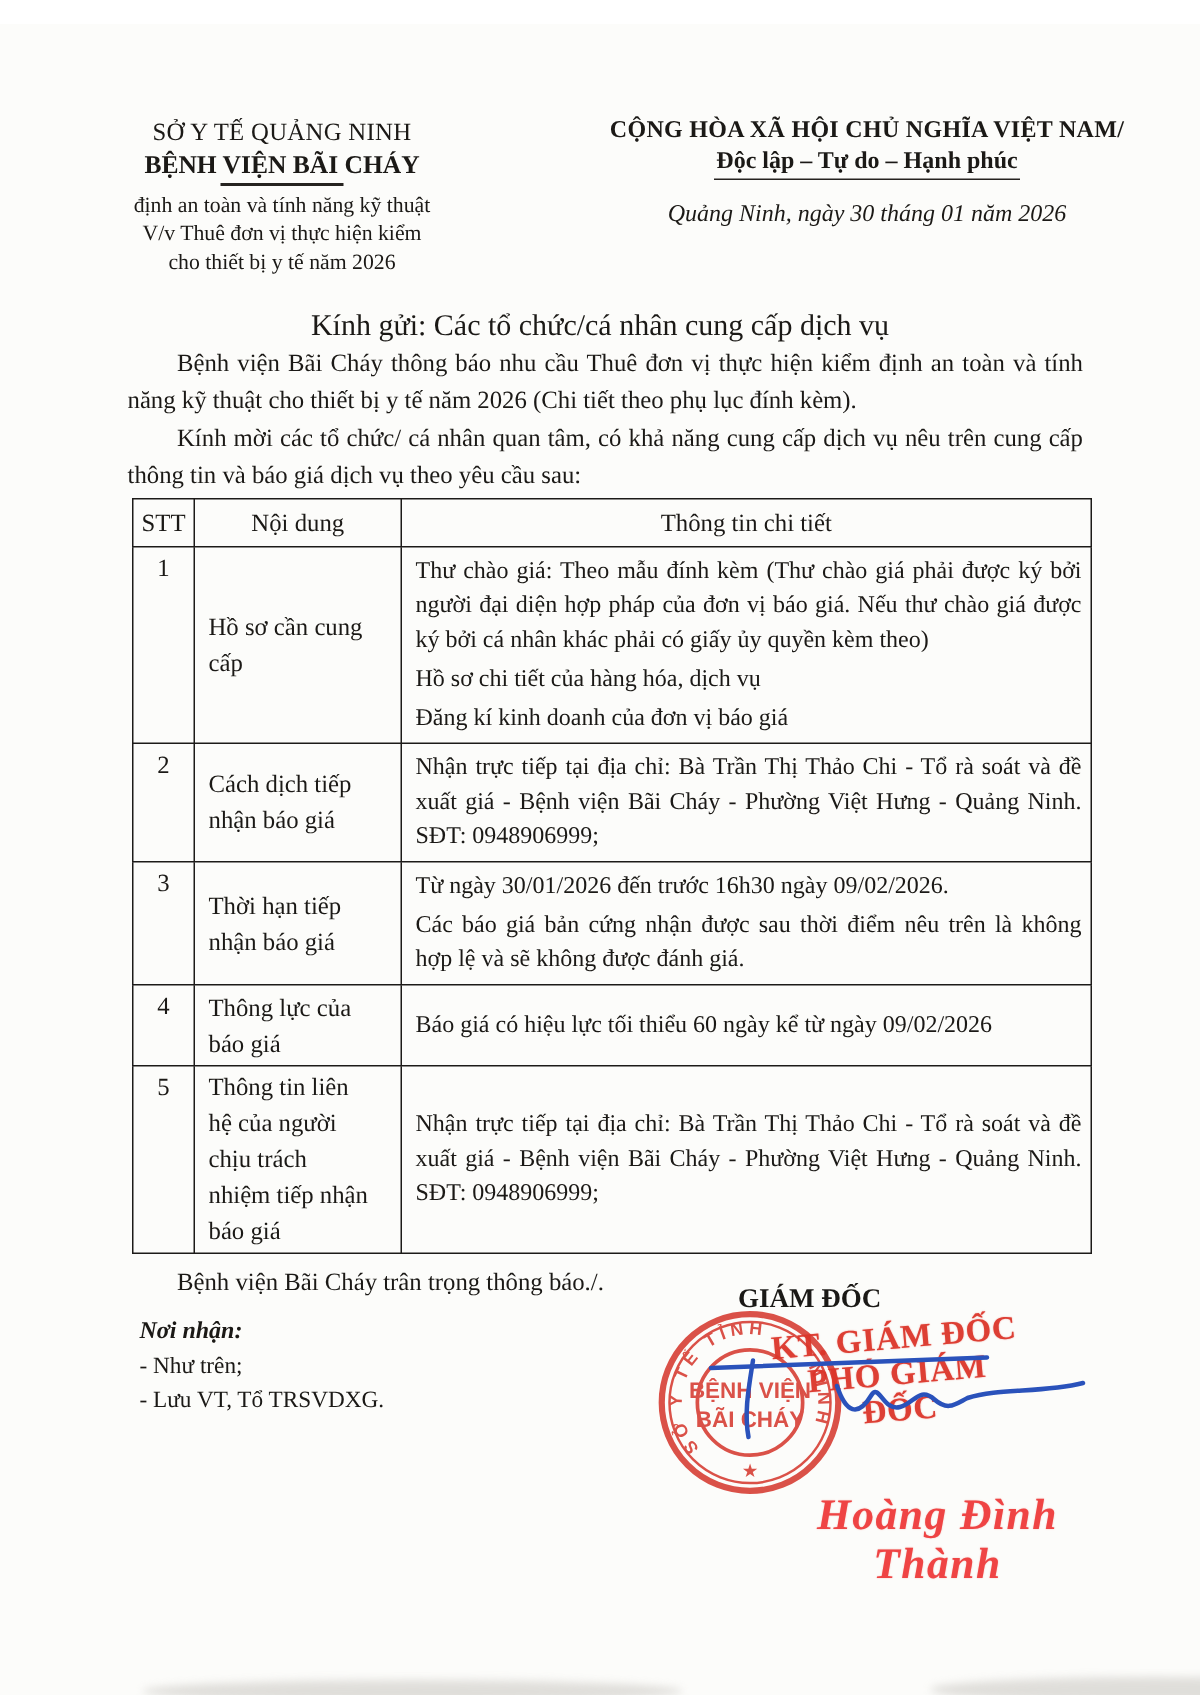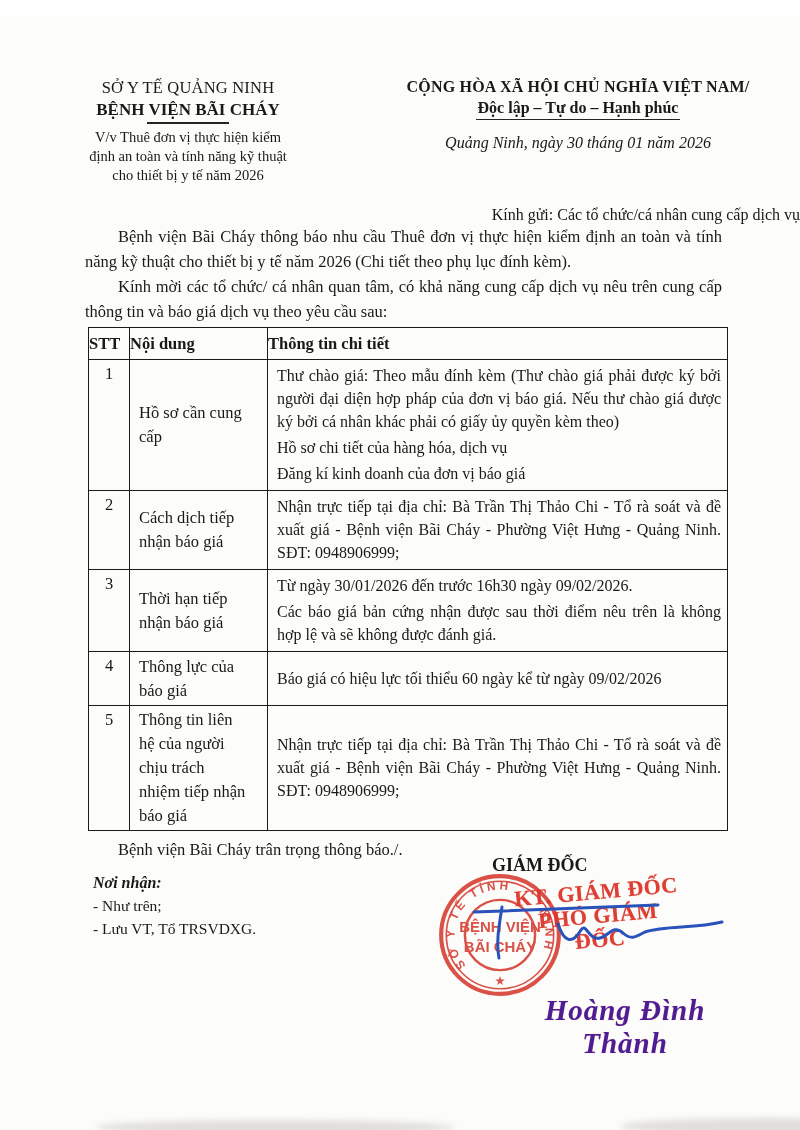--- a/index.html
+++ b/index.html
@@ -14,66 +14,66 @@
   .h-right { width:348px; text-align:center; }
   .h-left .l1 { font-size:16.5px; letter-spacing:.2px; }
   .h-left .l2 { font-size:17px; font-weight:bold; margin-top:2px; }
   .org-underline { width:82px; height:2px; background:#262320; margin:2px auto 4px auto; }
   .h-left .num { font-size:15.5px; margin-top:1px; }
   .h-left .subject { font-size:14.5px; line-height:19px; margin-top:3px; }
   .h-right .n1 { font-size:16px; font-weight:bold; letter-spacing:.2px;text-align:center; }
   .h-right .n2 { display:inline-block; font-size:16px; font-weight:bold; margin-top:3px;
                  border-bottom:1.6px solid #262320; padding:0 2px 2px 2px; }
   .h-right .dateline { font-size:16px; font-style:italic; margin-top:14px; }
-  .salutation { text-align:right; font-size:16px; margin-top:21px; }
+  .salutation { text-align:center; font-size:20px; margin-top:21px; }
   .bodytext { margin:0 78px 0 85px; }
   .para { font-size:16.5px; line-height:25px; text-align:justify; text-indent:33px; }
   table.doc-table {
     border-collapse:collapse; margin:3px 0 0 88px; width:639px; table-layout:fixed;
   }
   table.doc-table td, table.doc-table th { border:1.6px solid #1c1a18; }
   th.c1 { width:41px; } th.c2 { width:138px; } th.c3 { width:460px; }
-  tr.head th { font-size:16.5px; font-weight:bold; height:32px; text-align:left; }
+  tr.head th { font-size:16.5px; font-weight:normal; height:32px; text-align:center; }
   td.stt { text-align:center; vertical-align:top; padding-top:4px; font-size:16.5px; }
   td.nd  { vertical-align:middle; padding:2px 21px 2px 9px; font-size:16.5px; line-height:24px; }
   td.ct  { padding:2px 6px 2px 9px; font-size:16px; line-height:23px; }
   td.ct p { text-align:justify; margin:2px 0 3px 0; }
   tr.vtop td.ct { vertical-align:top; } tr.vmid td.ct { vertical-align:middle; }
   .closing { margin:9px 78px 0 85px; font-size:16.5px; text-indent:33px; }
   .recipients { margin:14px 0 0 93px; font-size:15.5px; width:260px; }
   .recipients .rc-label { font-weight:bold; font-style:italic; font-size:16px; }
   .recipients .rc-item { margin-top:5px; font-size:15.5px; }
   .sig-title { position:absolute; left:492px; top:839px; width:152px; text-align:left;
                font-size:18px; font-weight:bold; }
   .round-stamp { position:absolute; left:436px; top:857px; width:128px; height:124px; opacity:.92; }
   .kt-stamp { position:absolute; left:513px; top:864px; width:170px; text-align:center;
               transform:rotate(-5deg); color:#dc352a; font-weight:bold; font-size:22px;
               line-height:24px; letter-spacing:.5px; opacity:.95;
               text-shadow:0 0 1px rgba(220,53,42,.55); }
   .blue-sig { position:absolute; left:466px; top:880px; width:262px; height:72px; }
   .signer-name { position:absolute; left:515px; top:978px; width:220px; text-align:center;
-                 font-style:italic; font-weight:bold; font-size:29px; color:#4c1d95;
+                 font-style:italic; font-weight:bold; font-size:29px; color:#ef4444;
                  letter-spacing:1px; text-shadow:0 0 1px rgba(224,69,60,.4); }
   .smudge { position:absolute; background:#bdbab4; opacity:.45; filter:blur(3px); border-radius:50%; }
   .scan-edge { position:absolute; left:0; width:800px; top:1117px; height:6px; background:#2f2c29; }
   .below-edge { position:absolute; left:0; width:800px; top:1123px; height:7px; background:#d8d5cf; }
 </style>
 </head>
 <body>
 
 <div class="page">
 
   <div class="header">
     <div class="h-left">
       <div class="l1">SỞ Y TẾ QUẢNG NINH</div>
       <div class="l2">BỆNH VIỆN BÃI CHÁY</div>
       <div class="org-underline"></div>
       <div class="subject">
+        <div>định an toàn và tính năng kỹ thuật</div>
         <div>V/v Thuê đơn vị thực hiện kiểm</div>
-        <div>định an toàn và tính năng kỹ thuật</div>
         <div>cho thiết bị y tế năm 2026</div>
       </div>
     </div>
     <div class="h-right">
       <div class="n1">CỘNG HÒA XÃ HỘI CHỦ NGHĨA VIỆT NAM/</div>
       <div><span class="n2">Độc lập – Tự do – Hạnh phúc</span></div>
       <div class="dateline">Quảng Ninh, ngày 30 tháng 01 năm 2026</div>
     </div>
   </div>
 

